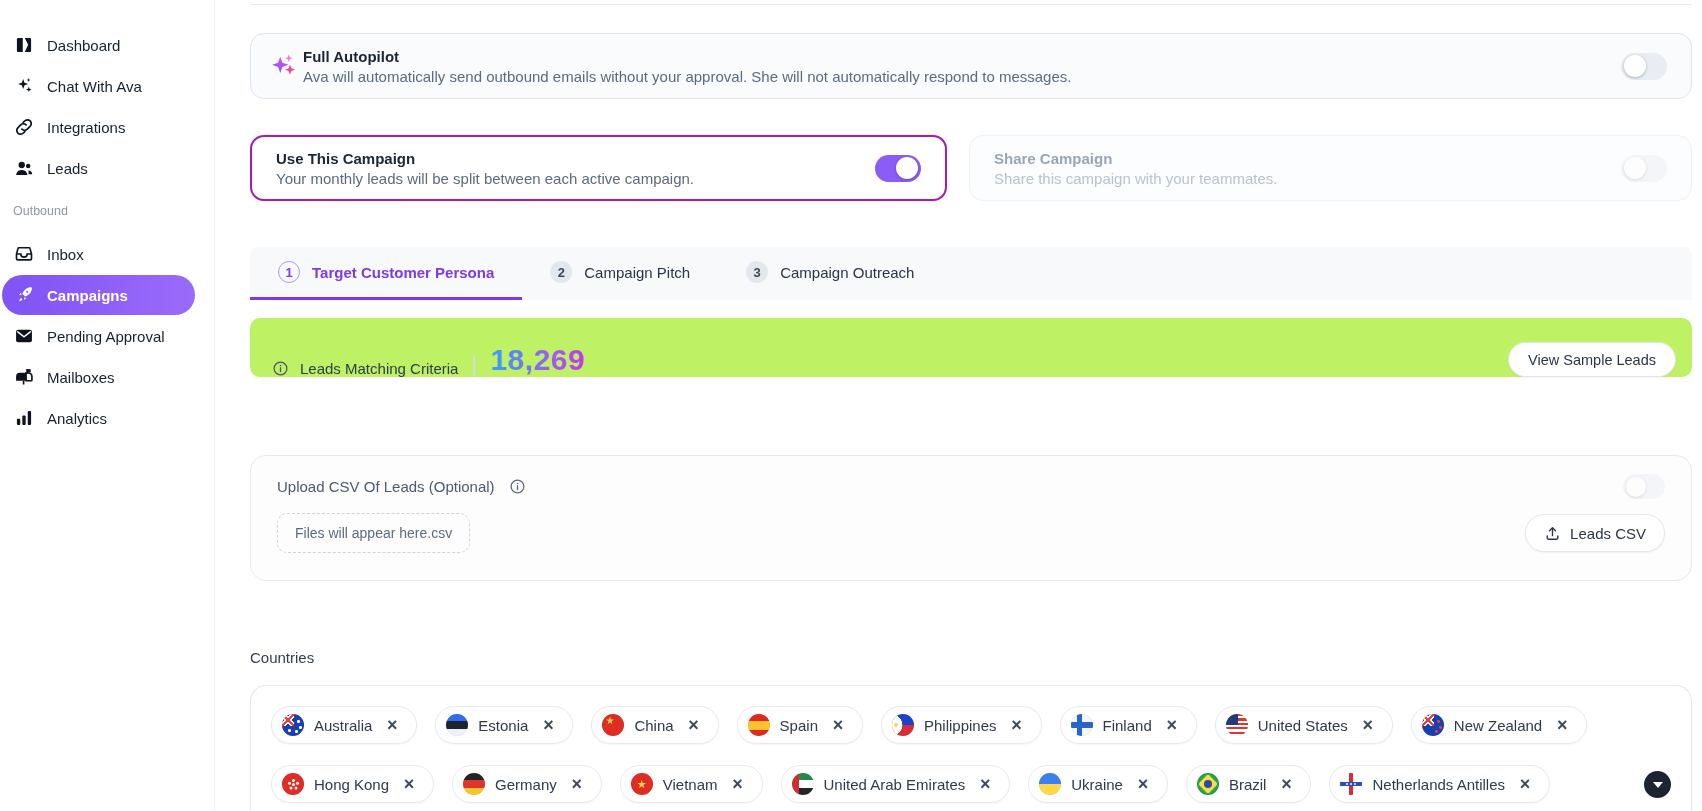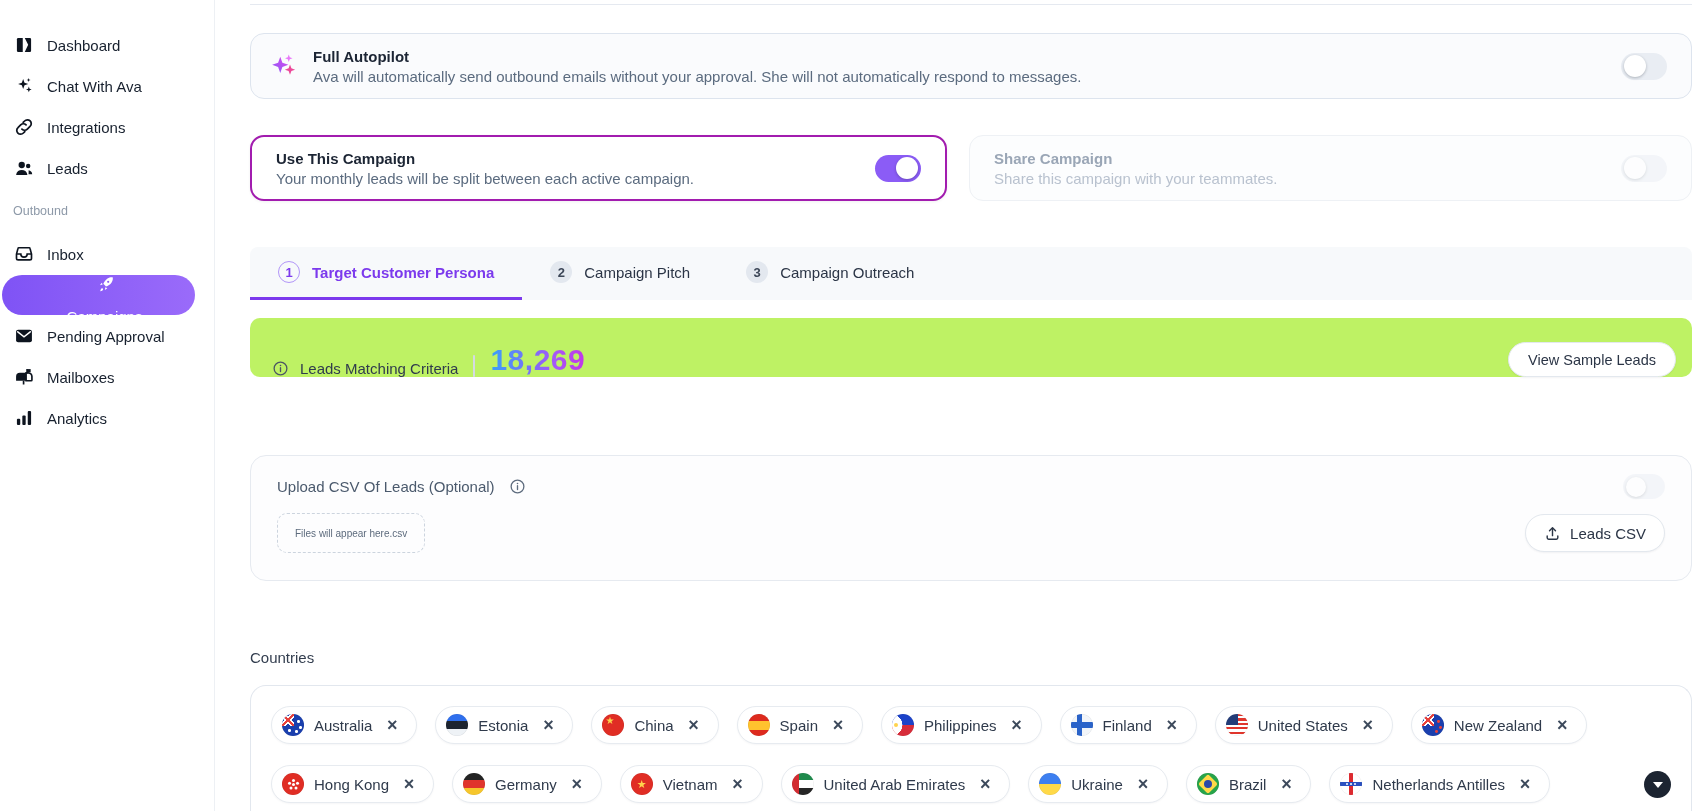--- a/index.html
+++ b/index.html
@@ -6,29 +6,29 @@
   html,body { width:1702px; height:811px; overflow:hidden; background:#fff;
     font-family:"Liberation Sans","DejaVu Sans",sans-serif; color:#1c2534; }
   .app { display:flex; width:100%; height:100%; }
 
   
   .sidebar { width:215px; flex:none; background:#fff; border-right:1px solid #edf0f4; padding-top:25px; }
   .nav-item { display:flex; align-items:center; gap:13px; height:40px; margin:0 19px 1px 2px;
     padding:0 0 0 12px; border-radius:999px; font-size:15px; font-weight:500; color:#17202e; cursor:pointer; }
   .nav-item .nav-icon { width:20px; height:20px; flex:none; display:flex; align-items:center; justify-content:center; color:#0d141f; }
   .nav-item .nav-icon svg { width:20px; height:20px; }
-  .nav-item.active { background:linear-gradient(90deg,#7f53f5,#9a6bfa); color:#fff; font-weight:400;flex-direction:column; }
+  .nav-item.active { background:linear-gradient(90deg,#7f53f5,#9a6bfa); color:#fff; font-weight:700; }
   .nav-item.active .nav-icon { color:#fff; }
   .nav-section { margin:16px 0 16px; padding-left:13px; font-size:12.5px; font-weight:500; color:#8d99a8; }
 
   
   .main { flex:1; padding:0 10px 0 35px; position:relative; }
   .top-divider { margin-top:4px; border-top:1px solid #e5e9f0; }
 
-  .autopilot-card { margin-top:28px; height:66px; display:flex; align-items:center; gap:14px;
+  .autopilot-card { margin-top:28px; height:66px; display:flex; align-items:center; gap:4px;
     padding:0 24px 0 18px; background:#fafbfd; border:1px solid #dde4ee; border-radius:14px; }
   .card-text { display:flex; flex-direction:column; gap:3px; }
   .card-title { font-size:15px; font-weight:600; color:#1c2534; }
   .card-desc { font-size:15px; color:#5b6b7f; }
 
   .row-cards { display:flex; gap:22px; margin-top:36px; }
   .card { height:66px; border-radius:14px; display:flex; align-items:center; padding:0 24px; }
   .use-card { width:697px; background:#fff; border:2px solid #a21caf; box-shadow:0 1px 3px rgba(16,24,40,.06); }
   .share-card { flex:1; background:#fcfdfe; border:1px solid #eef1f5; }
   .share-card .card-title { color:#9aa6b6; }
@@ -68,21 +68,21 @@
 
   
   .upload-card { margin-top:78px; height:126px; background:#fdfdfe; border:1px solid #e6eaf0;
     border-radius:16px; padding:18px 26px 20px; }
   .upload-row1 { display:flex; align-items:center; gap:14px; }
   .upload-title { font-size:15px; color:#4b5a6d; }
   .upload-row1 .toggle { width:42px; height:25px; }
   .upload-row1 .toggle .knob { width:20px; height:20px; }
   .upload-row2 { margin-top:14px; display:flex; align-items:center; }
   .dashed-box { height:40px; display:flex; align-items:center; padding:0 17px;
-    border:1.5px dashed #ccd4de; border-radius:10px; font-size:10px; color:#5d6b7d; }
+    border:1.5px dashed #ccd4de; border-radius:10px; font-size:14px; color:#5d6b7d; }
   .upload-btn { margin-left:auto; height:38px; display:flex; align-items:center; gap:9px; padding:0 18px;
     background:#fff; border:1px solid #e3e8ee; border-radius:999px; font-family:inherit; font-size:15px;
     color:#2b3546; box-shadow:0 1px 2px rgba(16,24,40,.05); cursor:pointer; }
   .upload-btn svg { width:17px; height:17px; }
 
   
   .countries-label { margin-top:68px; font-size:15px; color:#333e4f; }
   .countries-box { margin-top:19px; min-height:160px; border:1px solid #e2e7ee; border-bottom:none;
     border-radius:16px 16px 0 0; padding:20px 20px; display:flex; flex-wrap:wrap;
     gap:21px 18px; align-content:flex-start; align-items:center; }

